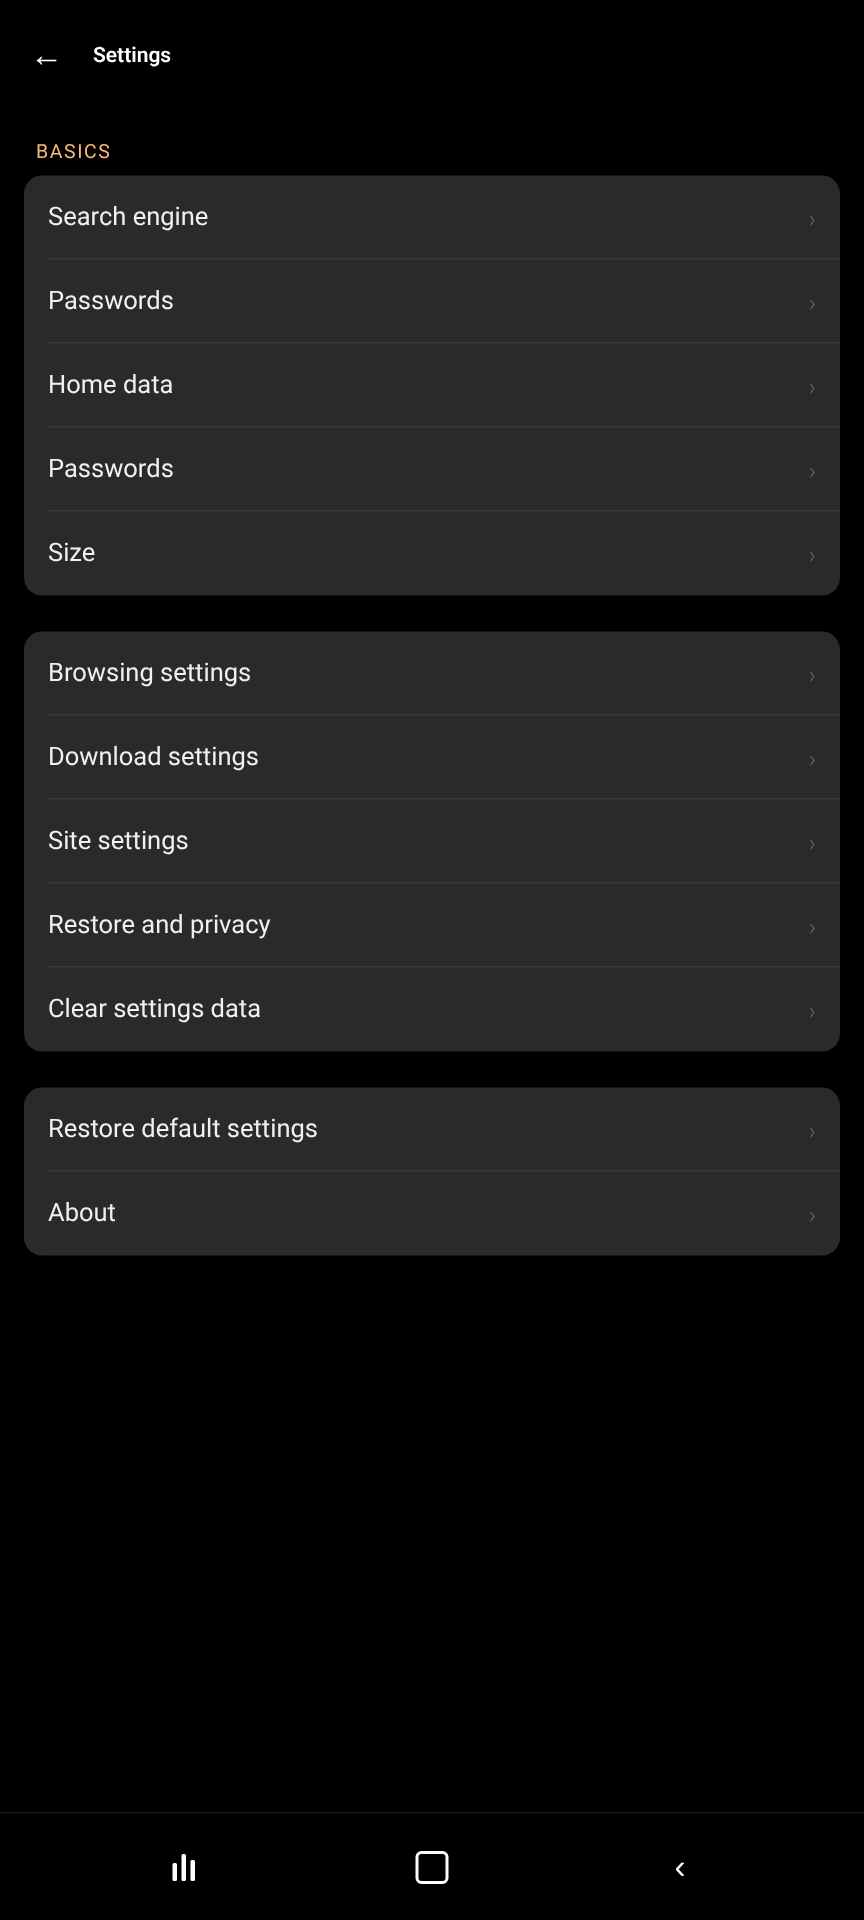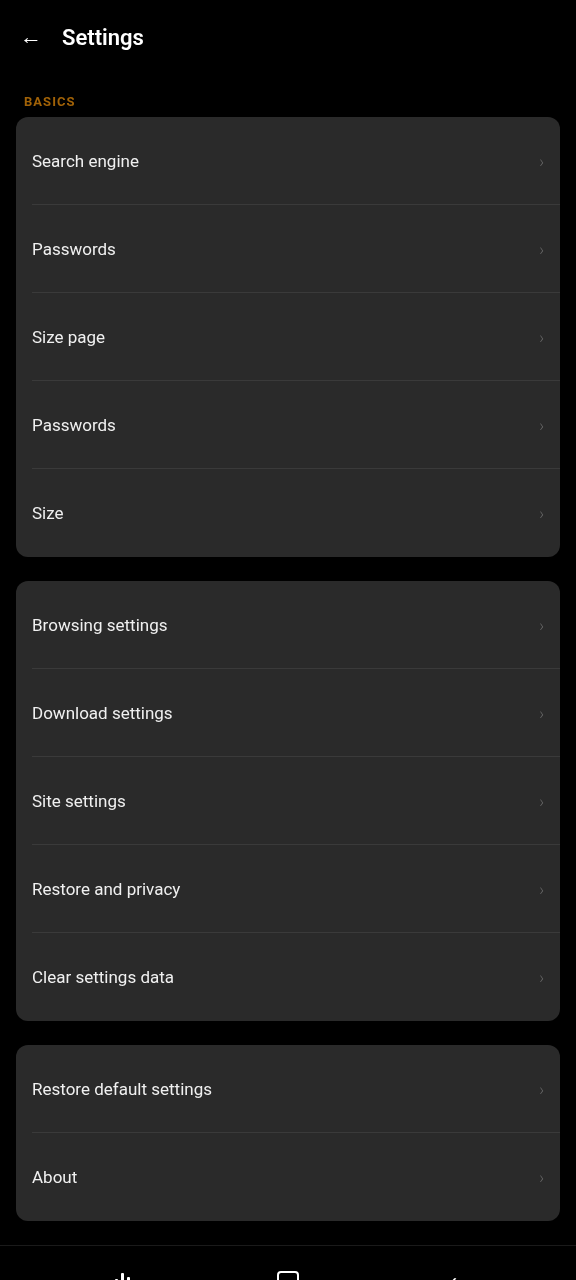--- a/index.html
+++ b/index.html
@@ -32,50 +32,50 @@
       color: #ffffff;
       font-size: 22px;
       cursor: pointer;
       padding: 4px;
       display: flex;
       align-items: center;
       justify-content: center;
     }
 
     .header-title {
-      font-size: 22px;
+      font-size: 14px;
       font-weight: 600;
       color: #ffffff;
     }
 
     .content {
       flex: 1;
       padding: 8px 16px 0 16px;
     }
 
     .section-label {
       font-size: 13px;
-      font-weight: 700;
-      color: #a16207;
+      font-weight: 400;
+      color: #fdba74;
       letter-spacing: 0.08em;
       padding: 12px 8px 8px 8px;
     }
 
     .settings-card {
       background-color: #2a2a2a;
       border-radius: 12px;
       overflow: hidden;
       margin-bottom: 24px;
     }
 
     .settings-item {
       display: flex;
       align-items: center;
       justify-content: space-between;
-      padding: 34px 16px;
+      padding: 18px 16px;
       cursor: pointer;
       position: relative;
     }
 
     .settings-item:not(:last-child)::after {
       content: '';
       position: absolute;
       bottom: 0;
       left: 16px;
       right: 0;
@@ -162,21 +162,21 @@
   <div class="settings-card">
     <div class="settings-item">
       <span class="settings-item-label">Search engine</span>
       <span class="chevron-icon">›</span>
     </div>
     <div class="settings-item">
       <span class="settings-item-label">Passwords</span>
       <span class="chevron-icon">›</span>
     </div>
     <div class="settings-item">
-      <span class="settings-item-label">Size page</span>
+      <span class="settings-item-label">Home data</span>
       <span class="chevron-icon">›</span>
     </div>
     <div class="settings-item">
       <span class="settings-item-label">Passwords</span>
       <span class="chevron-icon">›</span>
     </div>
     <div class="settings-item">
       <span class="settings-item-label">Size</span>
       <span class="chevron-icon">›</span>
     </div>

